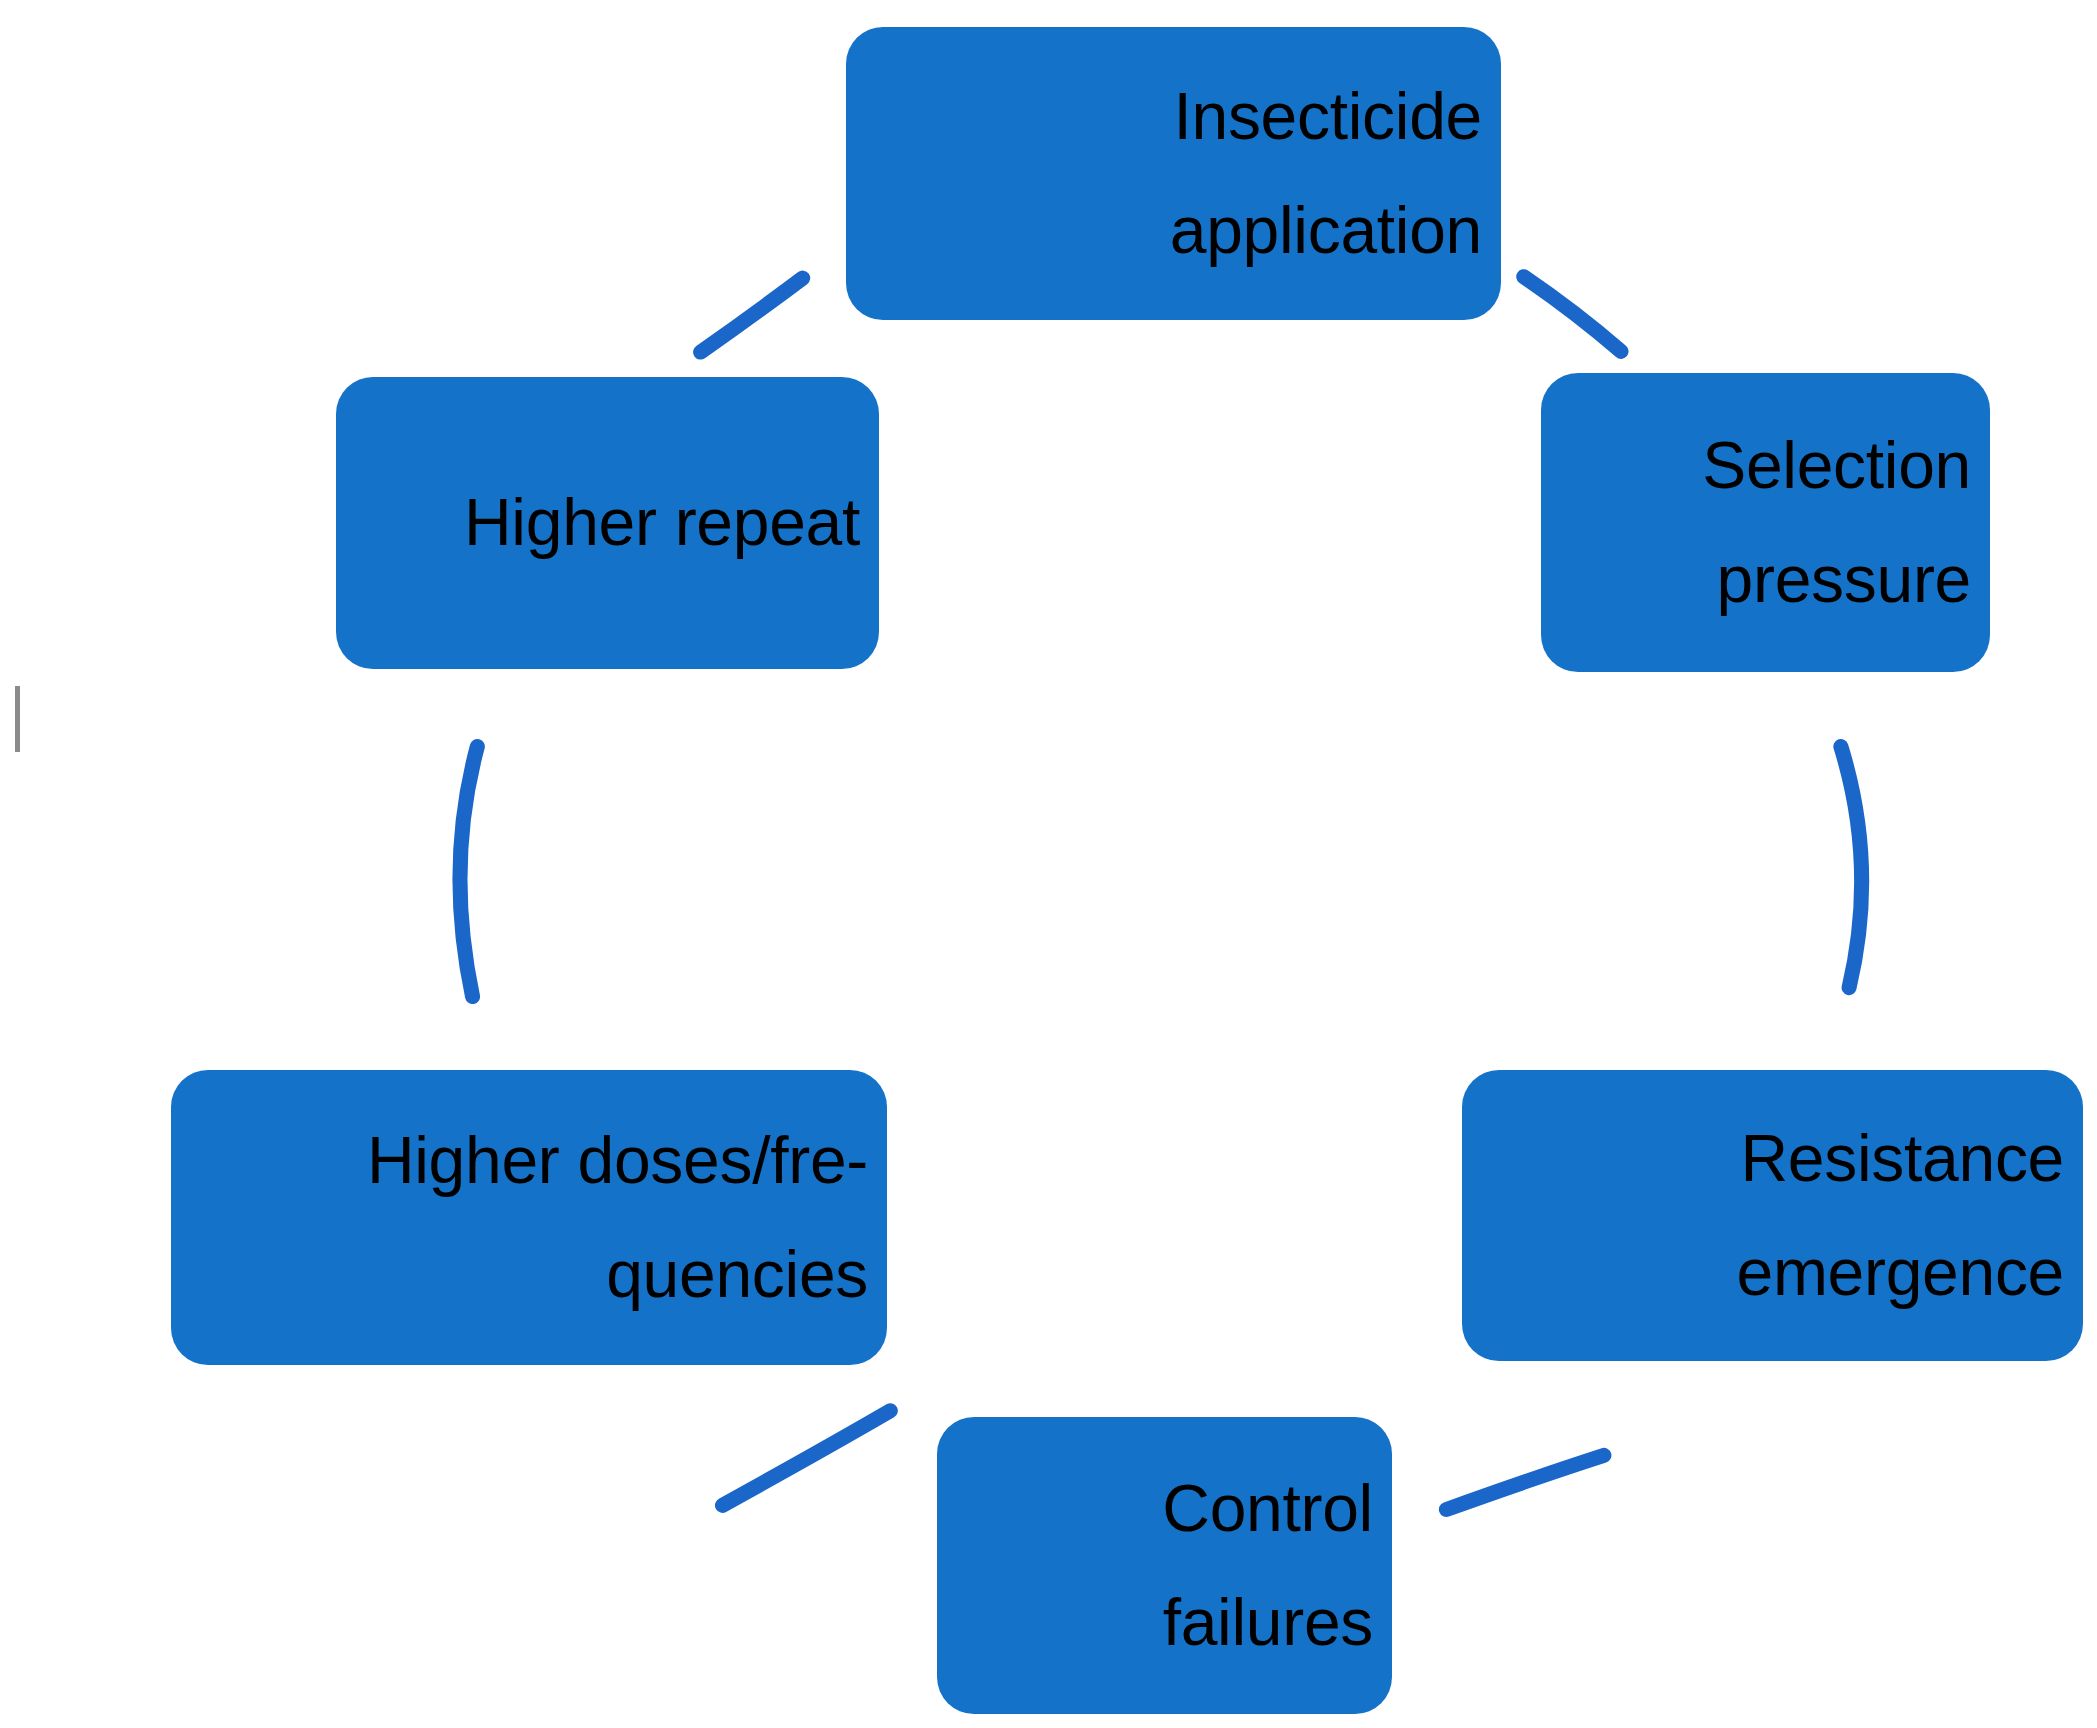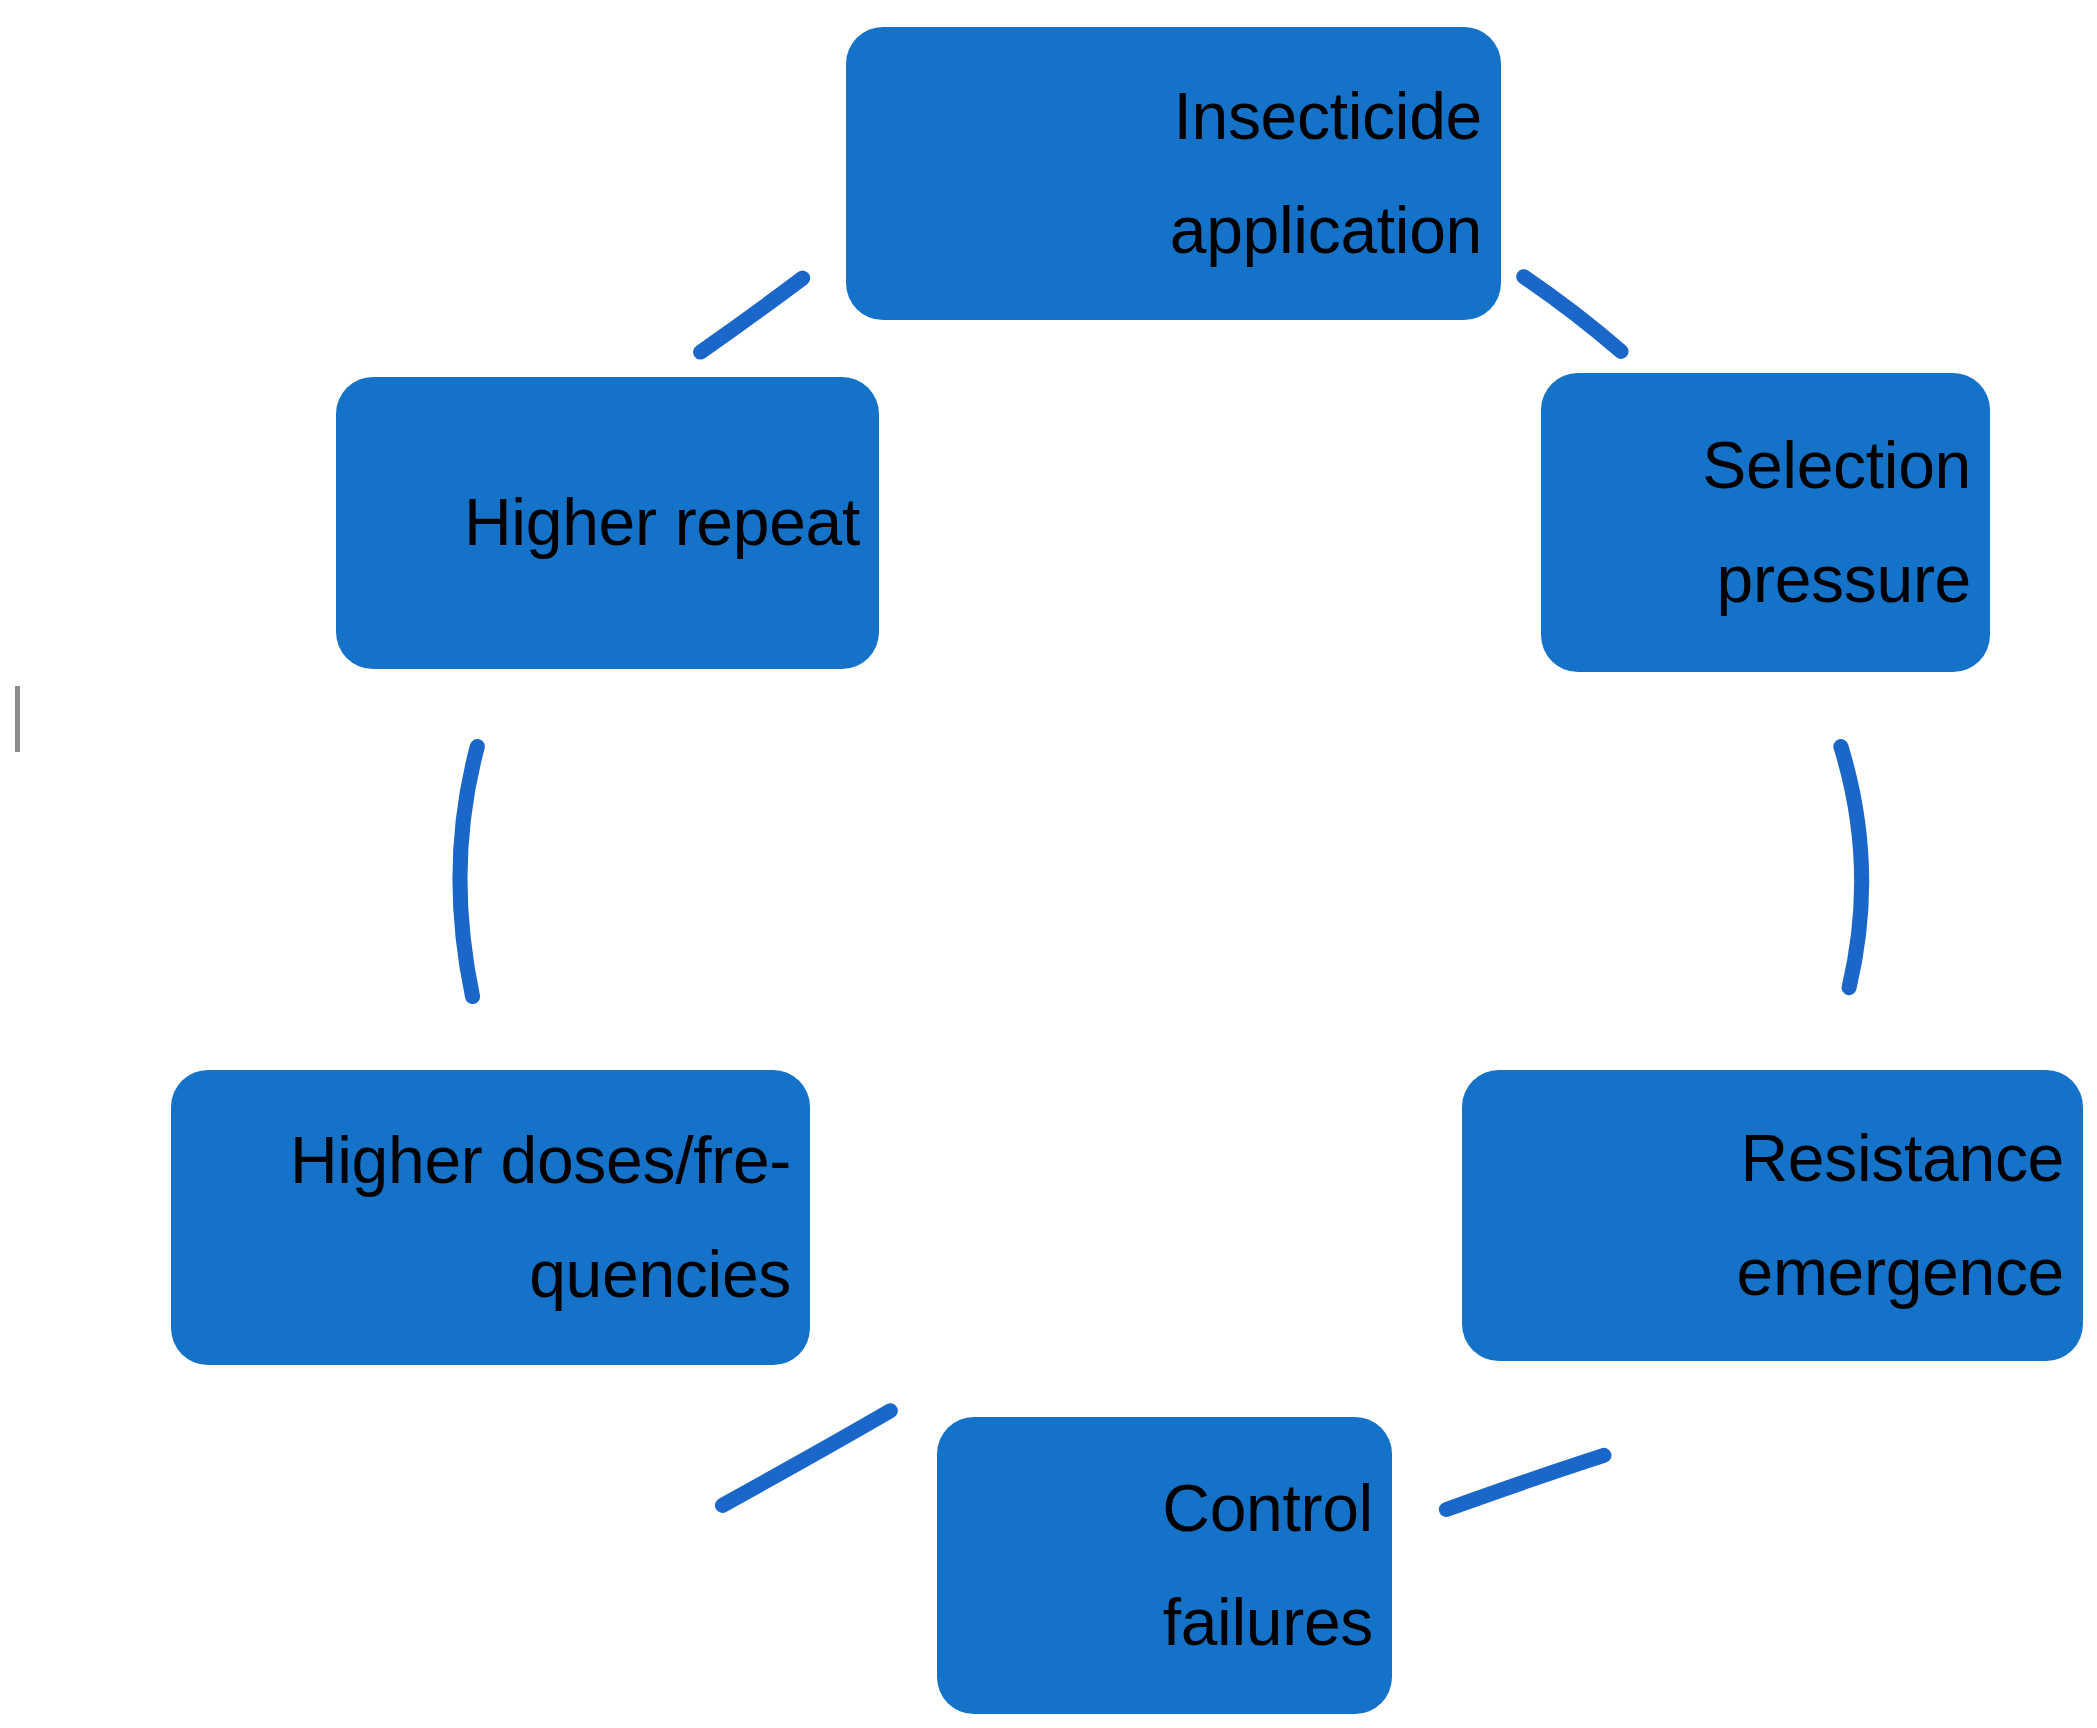--- a/index.html
+++ b/index.html
@@ -47,21 +47,21 @@
   .node .label {
     display: block;
     width: 100%;
     white-space: pre-line;
   }
   
   #node-insecticide-application { left: 846px; top: 27px;   width: 655px;  height: 293px; }
   #node-selection-pressure      { left: 1541px; top: 373px;  width: 449px;  height: 299px; }
   #node-resistance-emergence    { left: 1462px; top: 1070px; width: 621px;  height: 291px; }
   #node-control-failures        { left: 937px; top: 1417px; width: 455px;  height: 297px; padding-left: 35px; }
-  #node-higher-doses            { left: 171px;  top: 1070px; width: 639px; height: 295px; }
+  #node-higher-doses            { left: 171px;  top: 1070px; width: 716px; height: 295px; }
   #node-cycle-repeat            { left: 336px;  top: 377px;  width: 543px;  height: 292px; }
 
   #edge-marker {
     position: absolute;
     left: 15px;
     top: 686px;
     width: 4.8px;
     height: 66px;
     background: #8b8b8b;
   }

